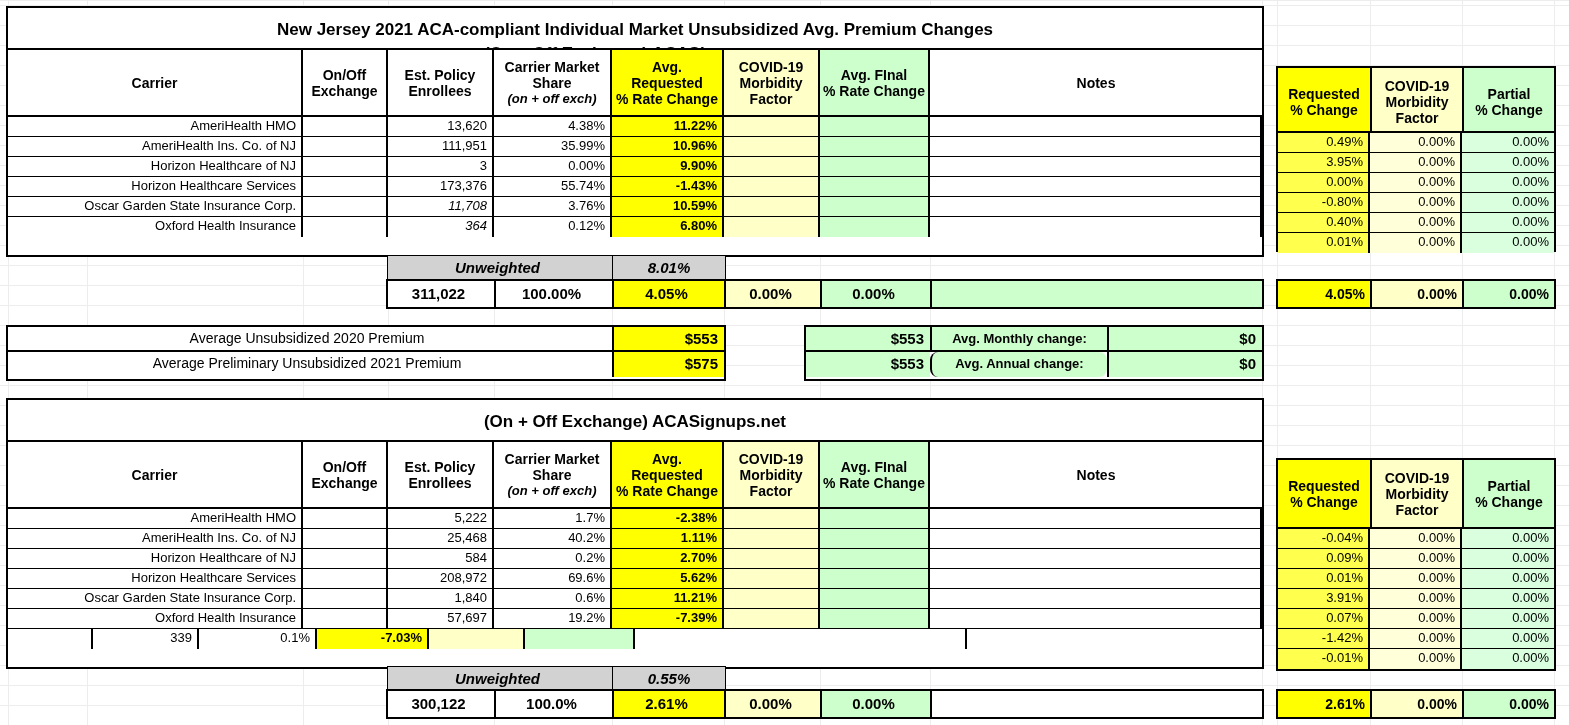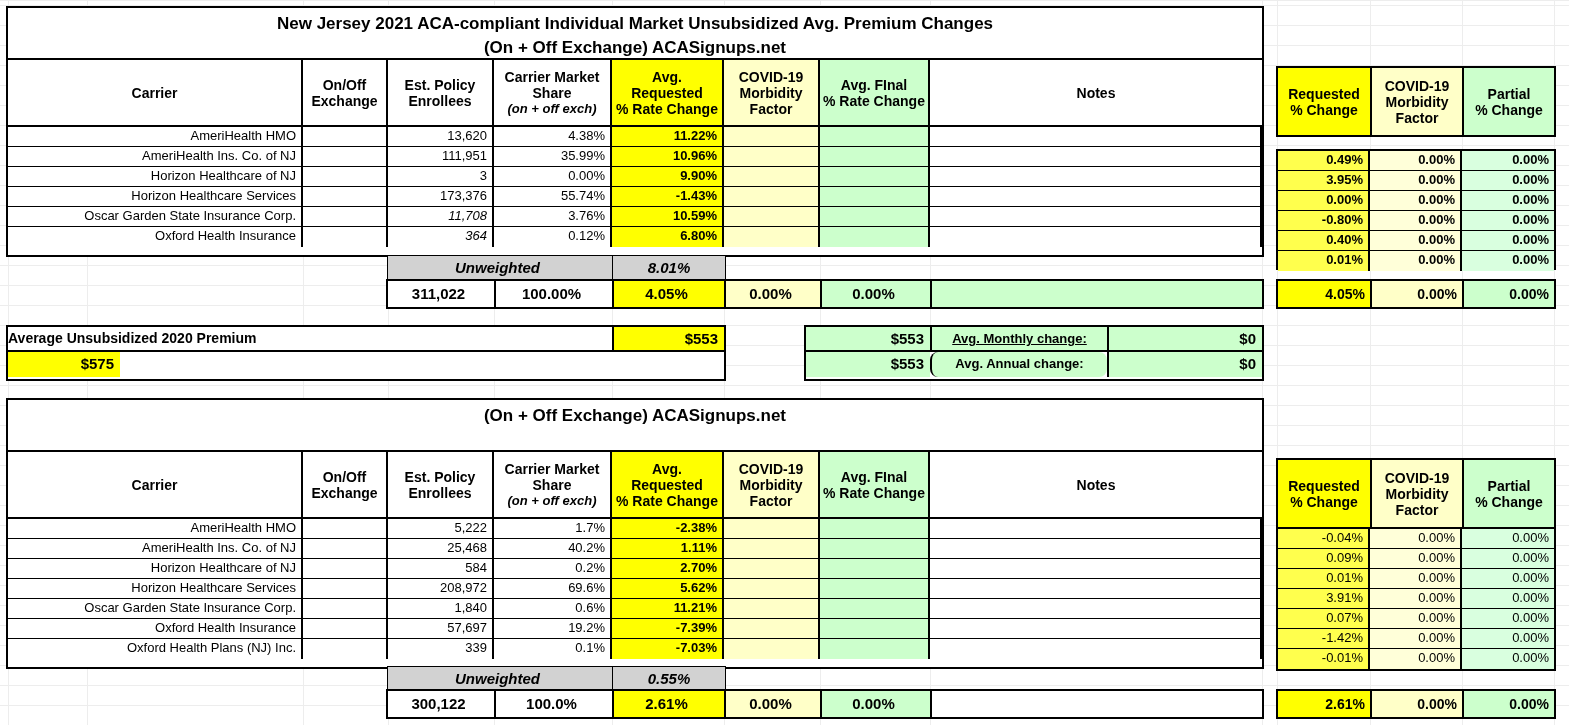--- a/index.html
+++ b/index.html
@@ -18,21 +18,21 @@
       linear-gradient(to right,transparent 0 820px,#ededed 820px 821px,transparent 821px),
       linear-gradient(to right,transparent 0 930px,#ededed 930px 931px,transparent 931px),
       linear-gradient(to right,transparent 0 1262px,#ededed 1262px 1263px,transparent 1263px),
       linear-gradient(to right,transparent 0 1277px,#ededed 1277px 1278px,transparent 1278px),
       linear-gradient(to right,transparent 0 1370px,#ededed 1370px 1371px,transparent 1371px),
       linear-gradient(to right,transparent 0 1462px,#ededed 1462px 1463px,transparent 1463px),
       linear-gradient(to right,transparent 0 1554px,#ededed 1554px 1555px,transparent 1555px);
     background-position:0 5px,0 0,0 0,0 0,0 0,0 0,0 0,0 0,0 0,0 0,0 0,0 0,0 0,0 0,0 0;
   }
   .tbox{position:absolute;left:6px;width:1258px;border:2px solid #000;background:#fff;box-sizing:border-box;}
-  .ttitle{height:52px;border-bottom:2px solid #000;box-sizing:border-box;text-align:center;font-weight:bold;font-size:17px;line-height:24px;padding-top:4px;}
+  .ttitle{height:42px;border-bottom:2px solid #000;box-sizing:border-box;text-align:center;font-weight:bold;font-size:17px;line-height:24px;padding-top:10px;}
   .thead{display:flex;height:67px;border-bottom:2px solid #000;box-sizing:border-box;}
   .hc{box-sizing:border-box;border-right:2px solid #000;display:flex;flex-direction:column;align-items:center;justify-content:center;text-align:center;font-weight:bold;font-size:14px;line-height:16px;white-space:pre-line;background:#fff;}
   .hsub{font-style:italic;font-size:13px;font-weight:bold;}
   .c1{width:295px}.c2{width:85px}.c3{width:106px}.c4{width:118px}.c5{width:112px}.c6{width:96px}.c7{width:110px}.c8{width:332px;border-right:none}
   .rows .drow{display:flex;height:20px;border-bottom:1px solid #000;box-sizing:border-box;}
   .rows .drow:last-child{border-bottom:none;height:20px;}
   .dc{box-sizing:border-box;border-right:2px solid #000;font-size:13px;line-height:18px;background:#fff;overflow:hidden;}
   .yellow{background:#ffff00!important}
   .pale{background:#ffffc8!important}
   .green{background:#ccffcc!important}
@@ -57,21 +57,21 @@
   .rdata{border:2px solid #000;box-sizing:border-box;background:#fff;}
   .rdata .rrow{display:flex;height:20px;border-bottom:1px solid #000;box-sizing:border-box;}
   .rdata .rrow:last-child{border-bottom:none;}
   .rc{box-sizing:border-box;border-right:2px solid #000;width:92px;font-size:13px;line-height:18px;}
   .rc:last-child{border-right:none;}
   .pband{position:absolute;border:2px solid #000;box-sizing:border-box;background:#fff;}
   .prow{display:flex;height:25px;border-bottom:2px solid #000;box-sizing:border-box;}
   .prow:last-child{border-bottom:none;}
   .pc{box-sizing:border-box;border-left:2px solid #000;overflow:hidden;}
   .pc:first-child{border-left:none;}
-  .plabel{font-weight:bold;font-size:14px;line-height:23px;text-align:left;padding-right:6px;}
+  .plabel{font-weight:normal;font-size:14px;line-height:23px;text-align:center;padding-right:6px;}
   .pval{font-weight:bold;font-size:15px;line-height:23px;text-align:right;padding-right:6px;}
   .pmid{font-weight:bold;font-size:13px;line-height:23px;text-align:center;}
 </style>
 </head>
 <body>
 
 <div id="canvas">
 
   <div class="tbox" style="top:6px;height:251px;">
     <div class="ttitle">
@@ -184,21 +184,21 @@
 
   <div class="rblock rhead" style="top:66px;">
     <div class="rhc yellow">Requested
 % Change</div>
     <div class="rhc pale">COVID-19
 Morbidity
 Factor</div>
     <div class="rhc green">Partial
 % Change</div>
   </div>
-  <div class="rblock rdata" style="top:149px;height:121px;font-weight:bold;" id="t1right">
+  <div class="rblock rdata" style="top:131px;height:121px;" id="t1right">
   <div class="rrow">
     <div class="rc ra y2">0.49%</div>
     <div class="rc ra p2">0.00%</div>
     <div class="rc ra g2">0.00%</div>
   </div>
 
   <div class="rrow">
     <div class="rc ra y2">3.95%</div>
     <div class="rc ra p2">0.00%</div>
     <div class="rc ra g2">0.00%</div>
@@ -233,27 +233,28 @@
     <div class="rhc pale tot" style="justify-content:flex-end;padding-right:5px;">0.00%</div>
     <div class="rhc green tot" style="justify-content:flex-end;padding-right:5px;">0.00%</div>
   </div>
 
   <div class="pband" style="left:6px;top:325px;width:720px;height:56px;">
     <div class="prow">
       <div class="pc plabel" style="width:604px;">Average Unsubsidized 2020 Premium</div>
       <div class="pc pval yellow" style="width:112px;">$553</div>
     </div>
     <div class="prow">
+      <div class="pc plabel" style="width:604px;">Average Preliminary Unsubsidized 2021 Premium</div>
       <div class="pc pval yellow" style="width:112px;">$575</div>
     </div>
   </div>
   <div class="pband" style="left:804px;top:325px;width:460px;height:56px;">
     <div class="prow">
       <div class="pc pval green" style="width:124px;">$553</div>
-      <div class="pc pmid green" style="width:177px;text-decoration:underline;">Avg. Monthly change:</div>
+      <div class="pc pmid green" style="width:177px;">Avg. Monthly change:</div>
       <div class="pc pval green" style="width:155px;">$0</div>
     </div>
     <div class="prow">
       <div class="pc pval green" style="width:124px;">$553</div>
       <div class="pc pmid green" style="width:177px;border-radius:8px;">Avg. Annual change:</div>
       <div class="pc pval green" style="width:155px;">$0</div>
     </div>
   </div>
 
   <div class="tbox" style="top:398px;height:271px;">
@@ -342,21 +343,20 @@
     <div class="dc c2"></div>
     <div class="dc c3 ra">57,697</div>
     <div class="dc c4 ra">19.2%</div>
     <div class="dc c5 ra bold yellow">-7.39%</div>
     <div class="dc c6 pale"></div>
     <div class="dc c7 green"></div>
     <div class="dc c8"></div>
   </div>
 
   <div class="drow">
-    <div class="dc c1 ra">Oxford Health Plans (NJ) Inc.</div>
     <div class="dc c2"></div>
     <div class="dc c3 ra">339</div>
     <div class="dc c4 ra">0.1%</div>
     <div class="dc c5 ra bold yellow">-7.03%</div>
     <div class="dc c6 pale"></div>
     <div class="dc c7 green"></div>
     <div class="dc c8"></div>
   </div>
 </div>
   </div>

